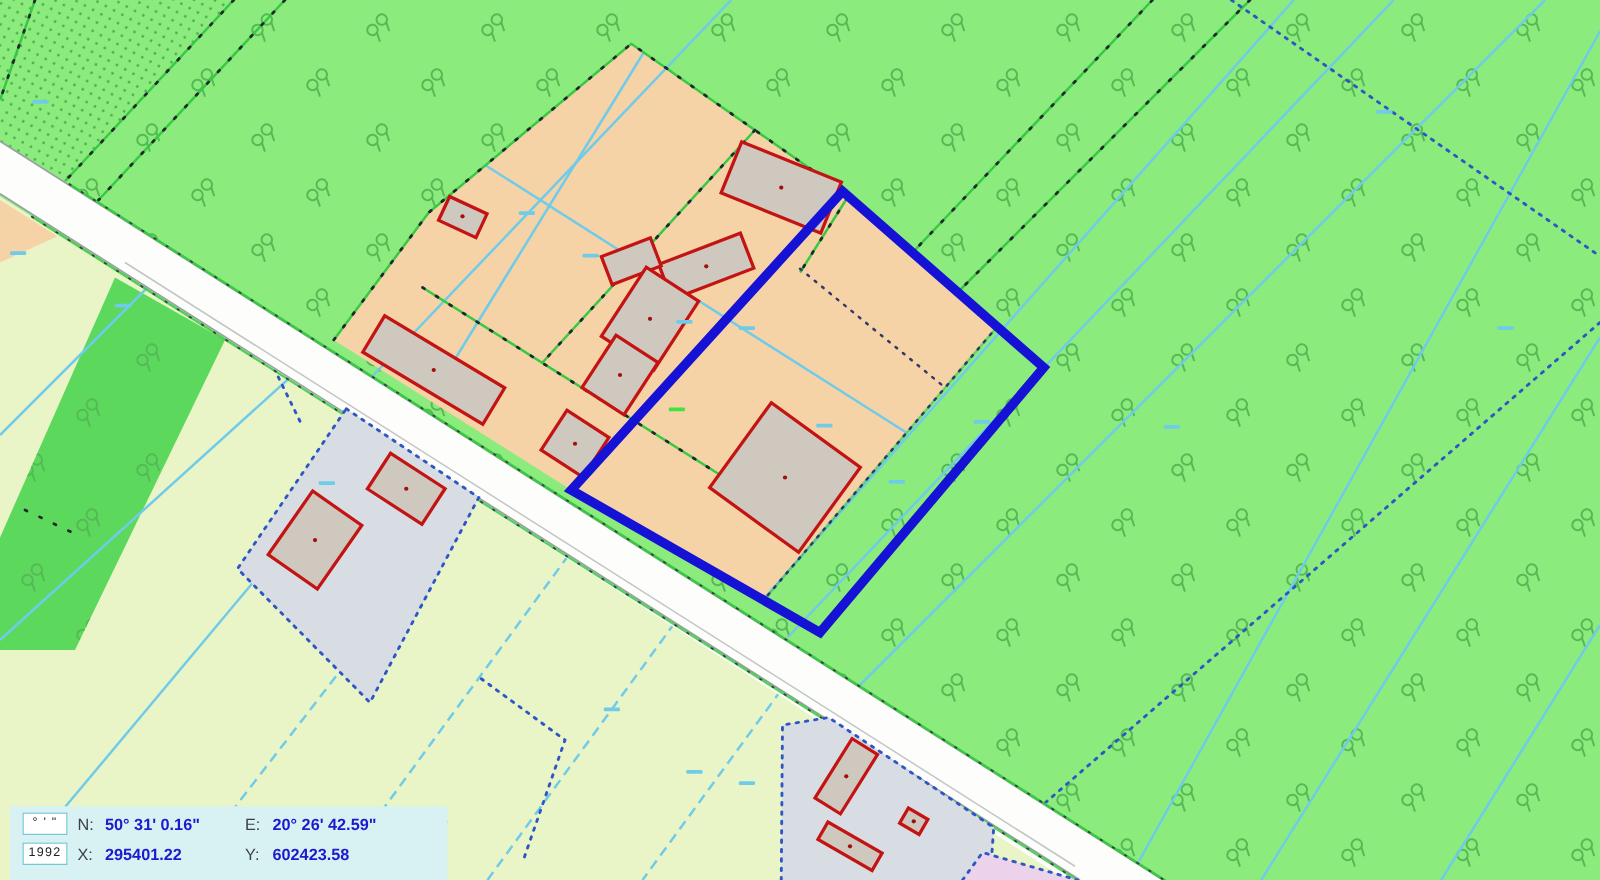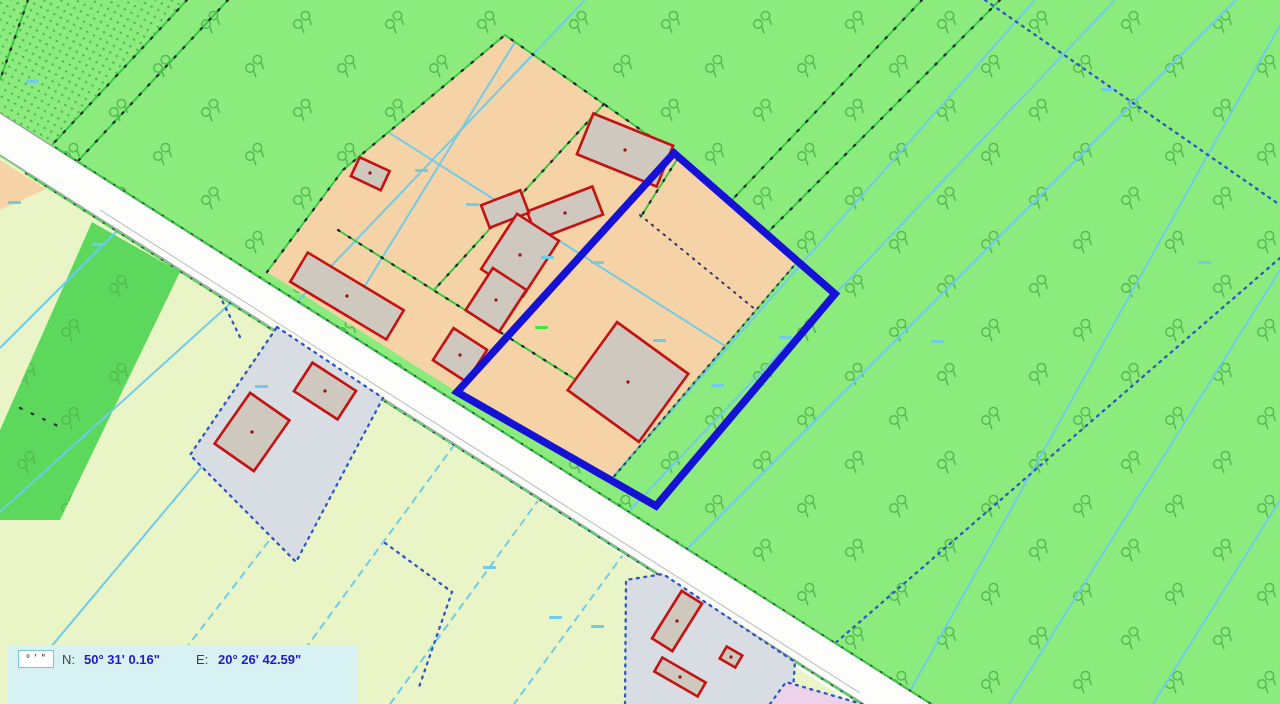--- a/index.html
+++ b/index.html
@@ -236,14 +236,21 @@
 </svg>
 
 <div class="coord-panel">
   <div class="coord-row r1">
     <span class="coord-box">° ' "</span>
     <span class="coord-label">N:</span>
     <span class="coord-val">50° 31' 0.16"</span>
     <span class="coord-label">E:</span>
     <span class="coord-val">20° 26' 42.59"</span>
   </div>
+  <div class="coord-row r2">
+    <span class="coord-box">1992</span>
+    <span class="coord-label">X:</span>
+    <span class="coord-val">295401.22</span>
+    <span class="coord-label">Y:</span>
+    <span class="coord-val">602423.58</span>
+  </div>
 </div>
 </div>
 
 </body></html>

